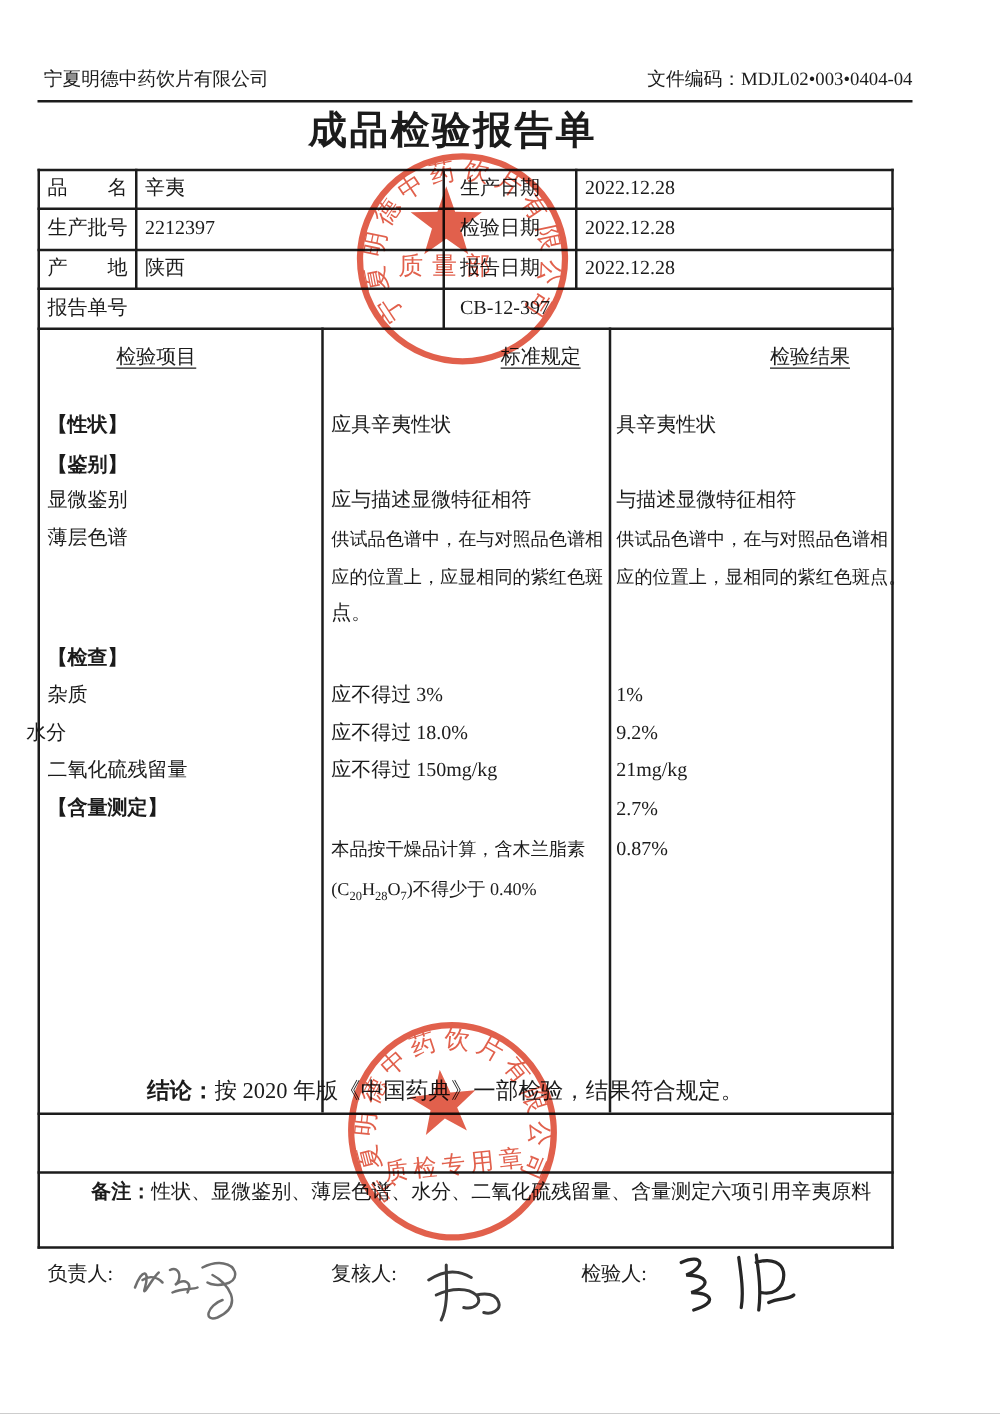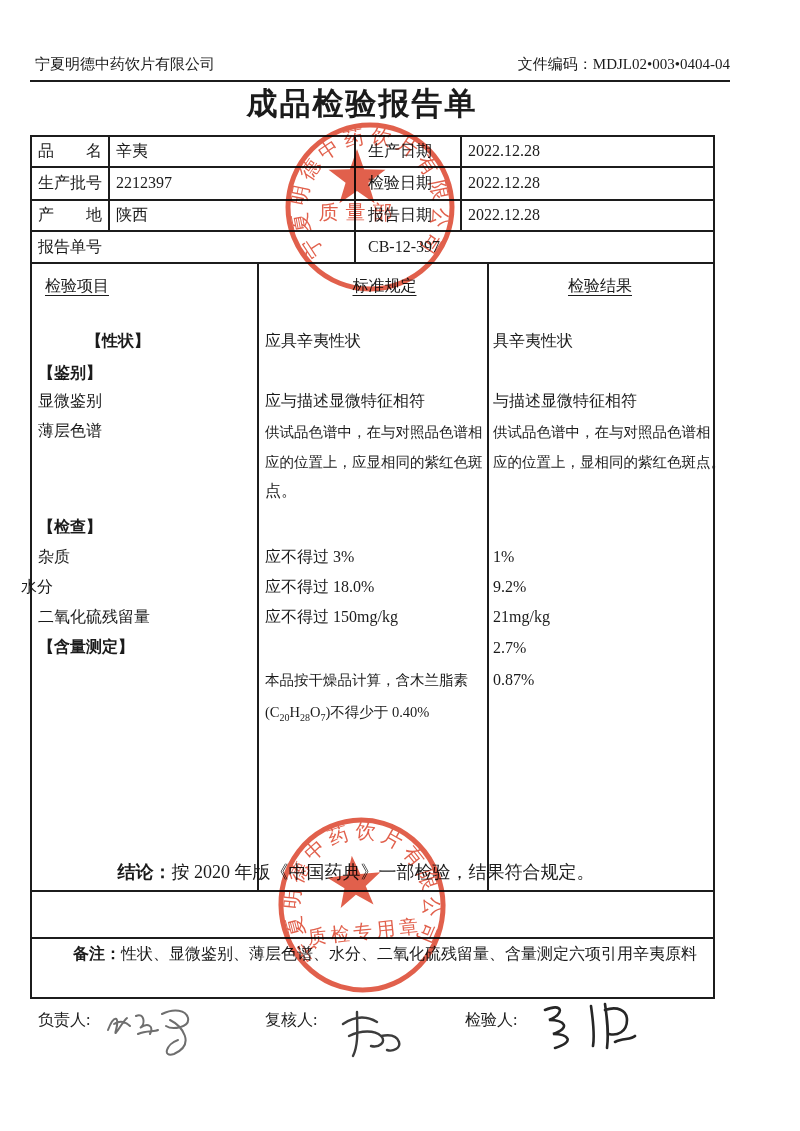--- a/index.html
+++ b/index.html
@@ -1,20 +1,20 @@
 <!DOCTYPE html>
 <html><head>
 <meta charset="utf-8">
 <style>
   html,body{margin:0;padding:0;background:#888;}
   .page{position:relative;width:800px;height:1131px;background:#ffffff;margin:0 auto;
         font-family:"Liberation Serif","DejaVu Serif",serif;color:#1b1b1b;overflow:hidden;}
   .t{position:absolute;font-size:16px;line-height:20px;white-space:nowrap;}
   .b{font-weight:bold;}
-  .u{text-decoration:underline;text-underline-offset:4px;}
+  .u{text-decoration:underline;text-underline-offset:4px;margin-left:48px;}
   .small{font-size:14.5px;}
   .hl{position:absolute;height:2px;background:#1c1c1c;}
   .vl{position:absolute;width:2px;background:#1c1c1c;}
   .center{text-align:center;}
   sub{font-size:10px;}
   .stamp{position:absolute;mix-blend-mode:multiply;opacity:.88;pointer-events:none;}
   .sig{position:absolute;pointer-events:none;}
 </style>
 </head>
 <body>
@@ -58,21 +58,21 @@
   <div class="t" style="left:368px;top:205px;">报告日期</div>
   <div class="t" style="left:468px;top:205px;">2022.12.28</div>
 
   <div class="t" style="left:38px;top:237px;">报告单号</div>
   <div class="t" style="left:368px;top:237px;">CB-12-397</div>
 
   <div class="t u" style="left:45px;top:276px;">检验项目</div>
   <div class="t u center" style="left:257px;top:276px;width:255px;">标准规定</div>
   <div class="t u center" style="left:487px;top:276px;width:226px;">检验结果</div>
 
-  <div class="t b" style="left:38px;top:331px;margin-left:48px;">【性状】</div>
+  <div class="t b" style="left:38px;top:331px;">【性状】</div>
   <div class="t b" style="left:38px;top:363px;">【鉴别】</div>
   <div class="t" style="left:38px;top:391px;">显微鉴别</div>
   <div class="t" style="left:38px;top:421px;">薄层色谱</div>
   <div class="t b" style="left:38px;top:517px;">【检查】</div>
   <div class="t" style="left:38px;top:547px;">杂质</div>
   <div class="t" style="left:21px;top:577px;">水分</div>
   <div class="t" style="left:38px;top:607px;">二氧化硫残留量</div>
   <div class="t b" style="left:38px;top:637px;">【含量测定】</div>
 
   <div class="t" style="left:265px;top:331px;">应具辛夷性状</div>

